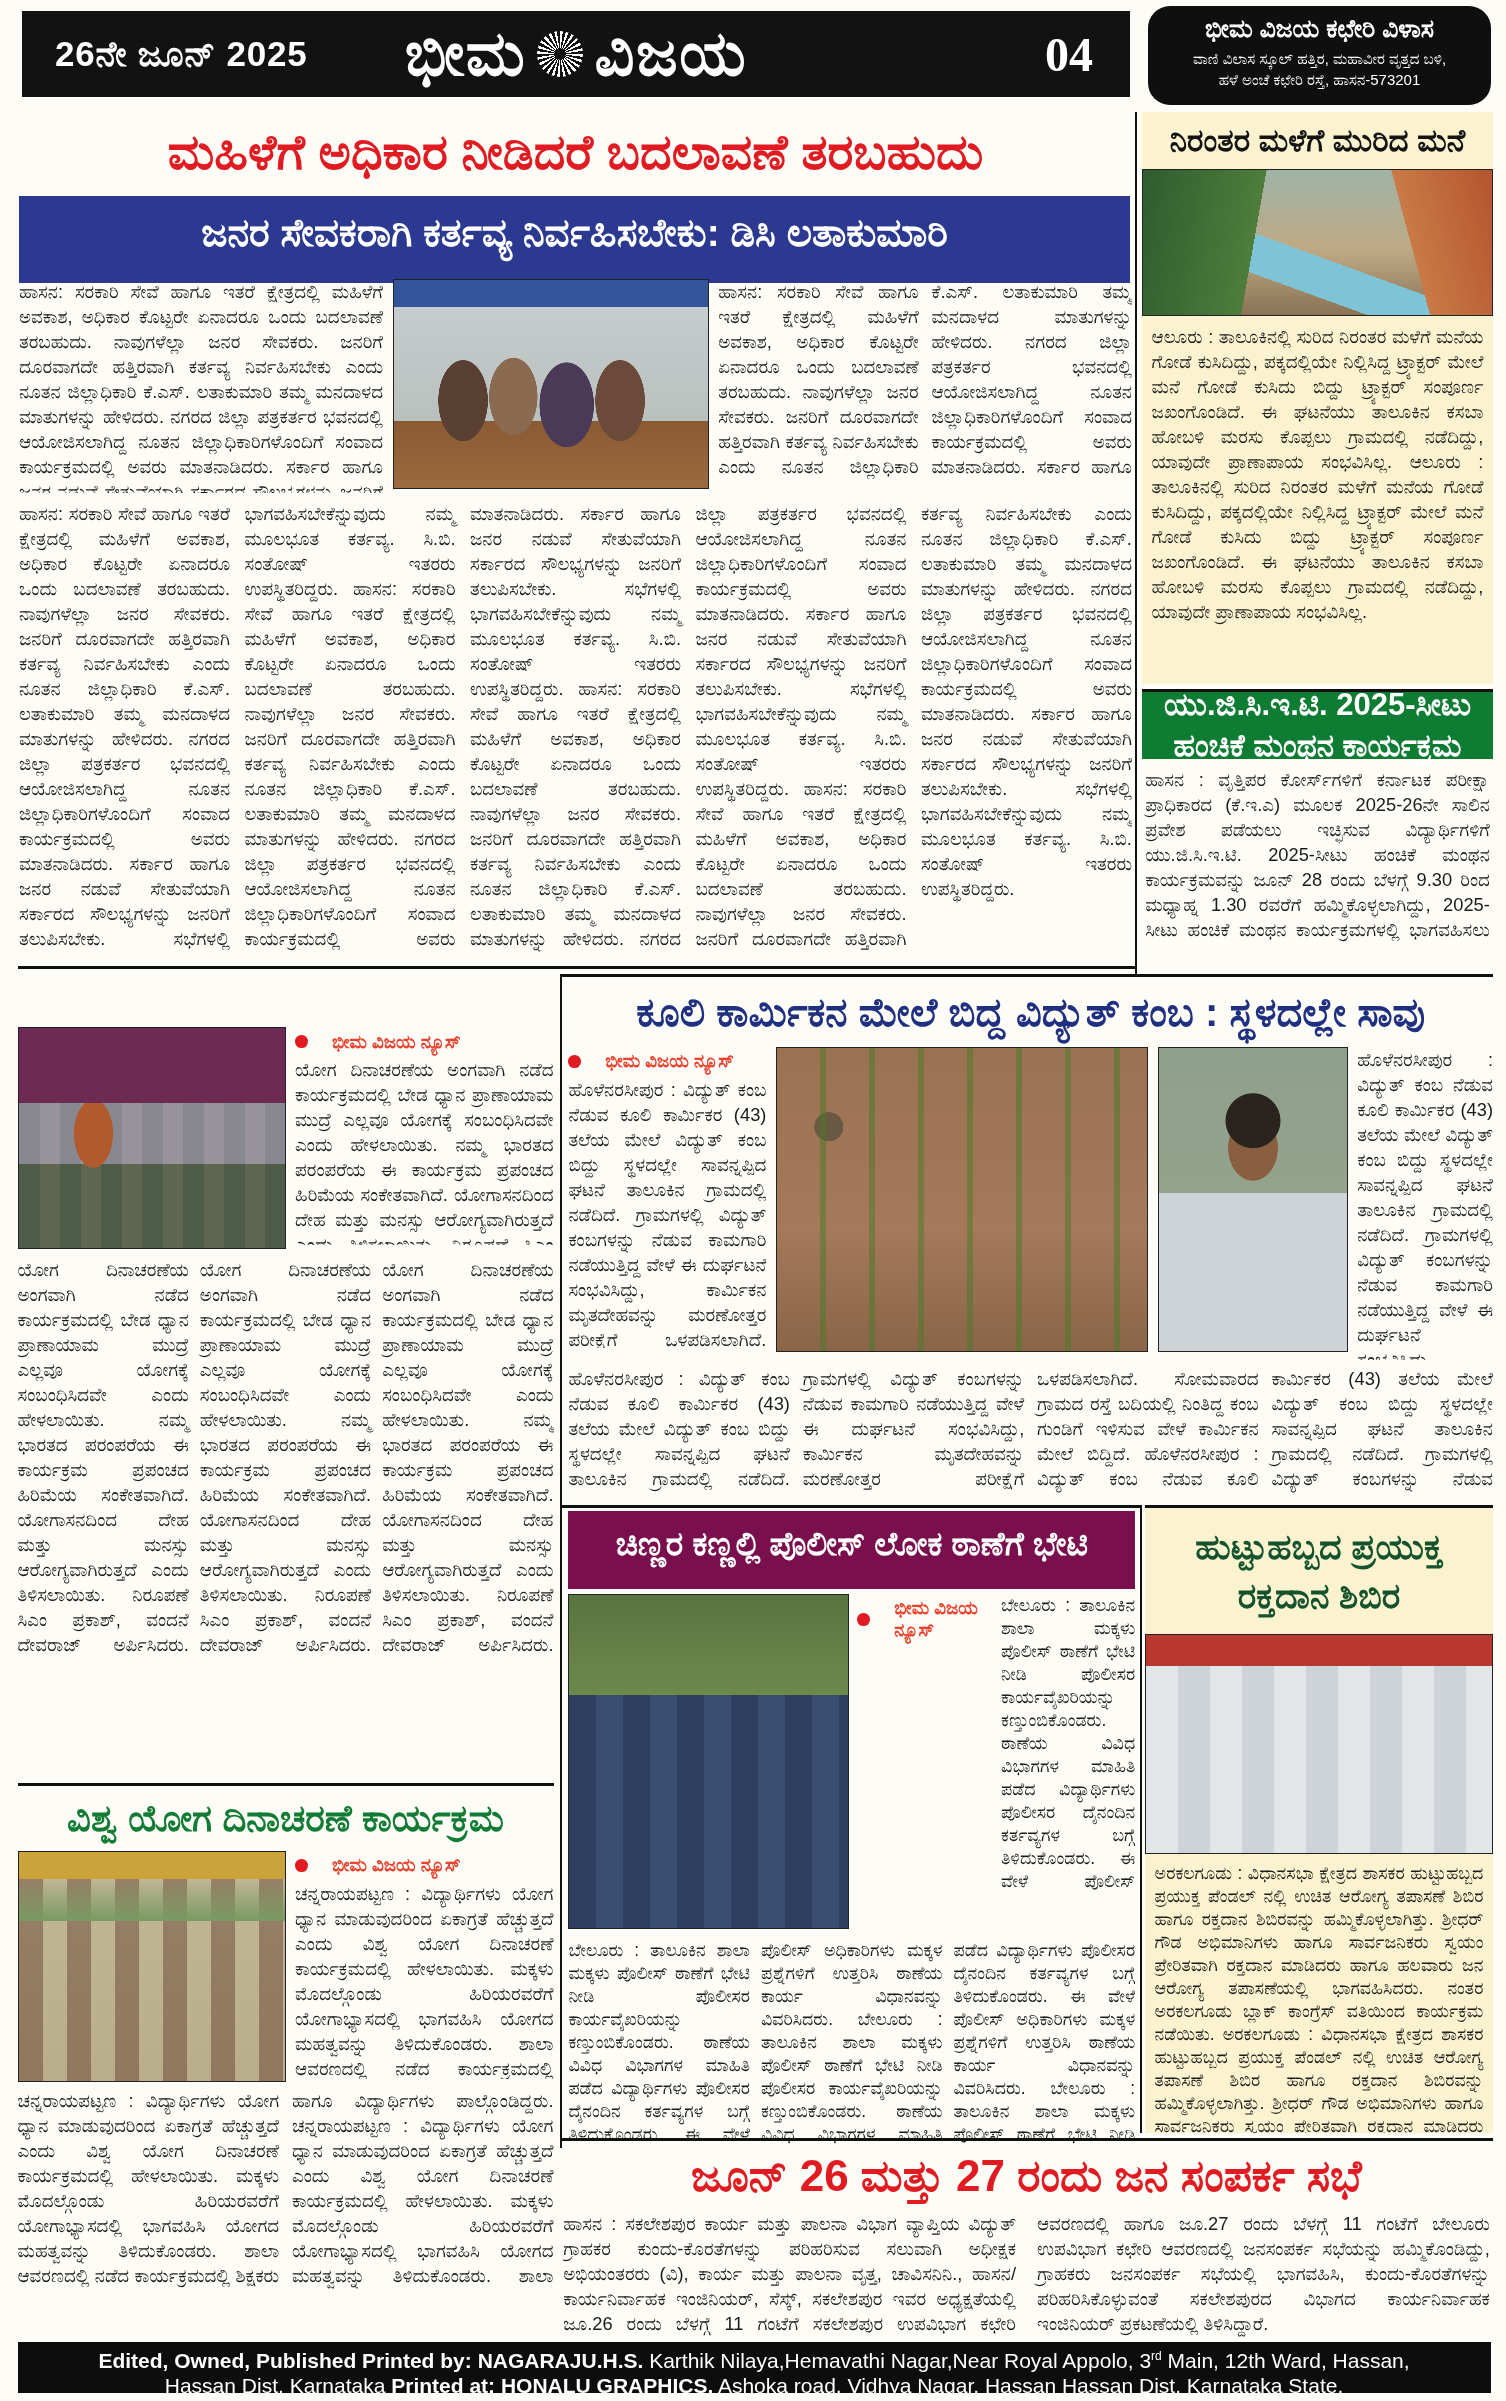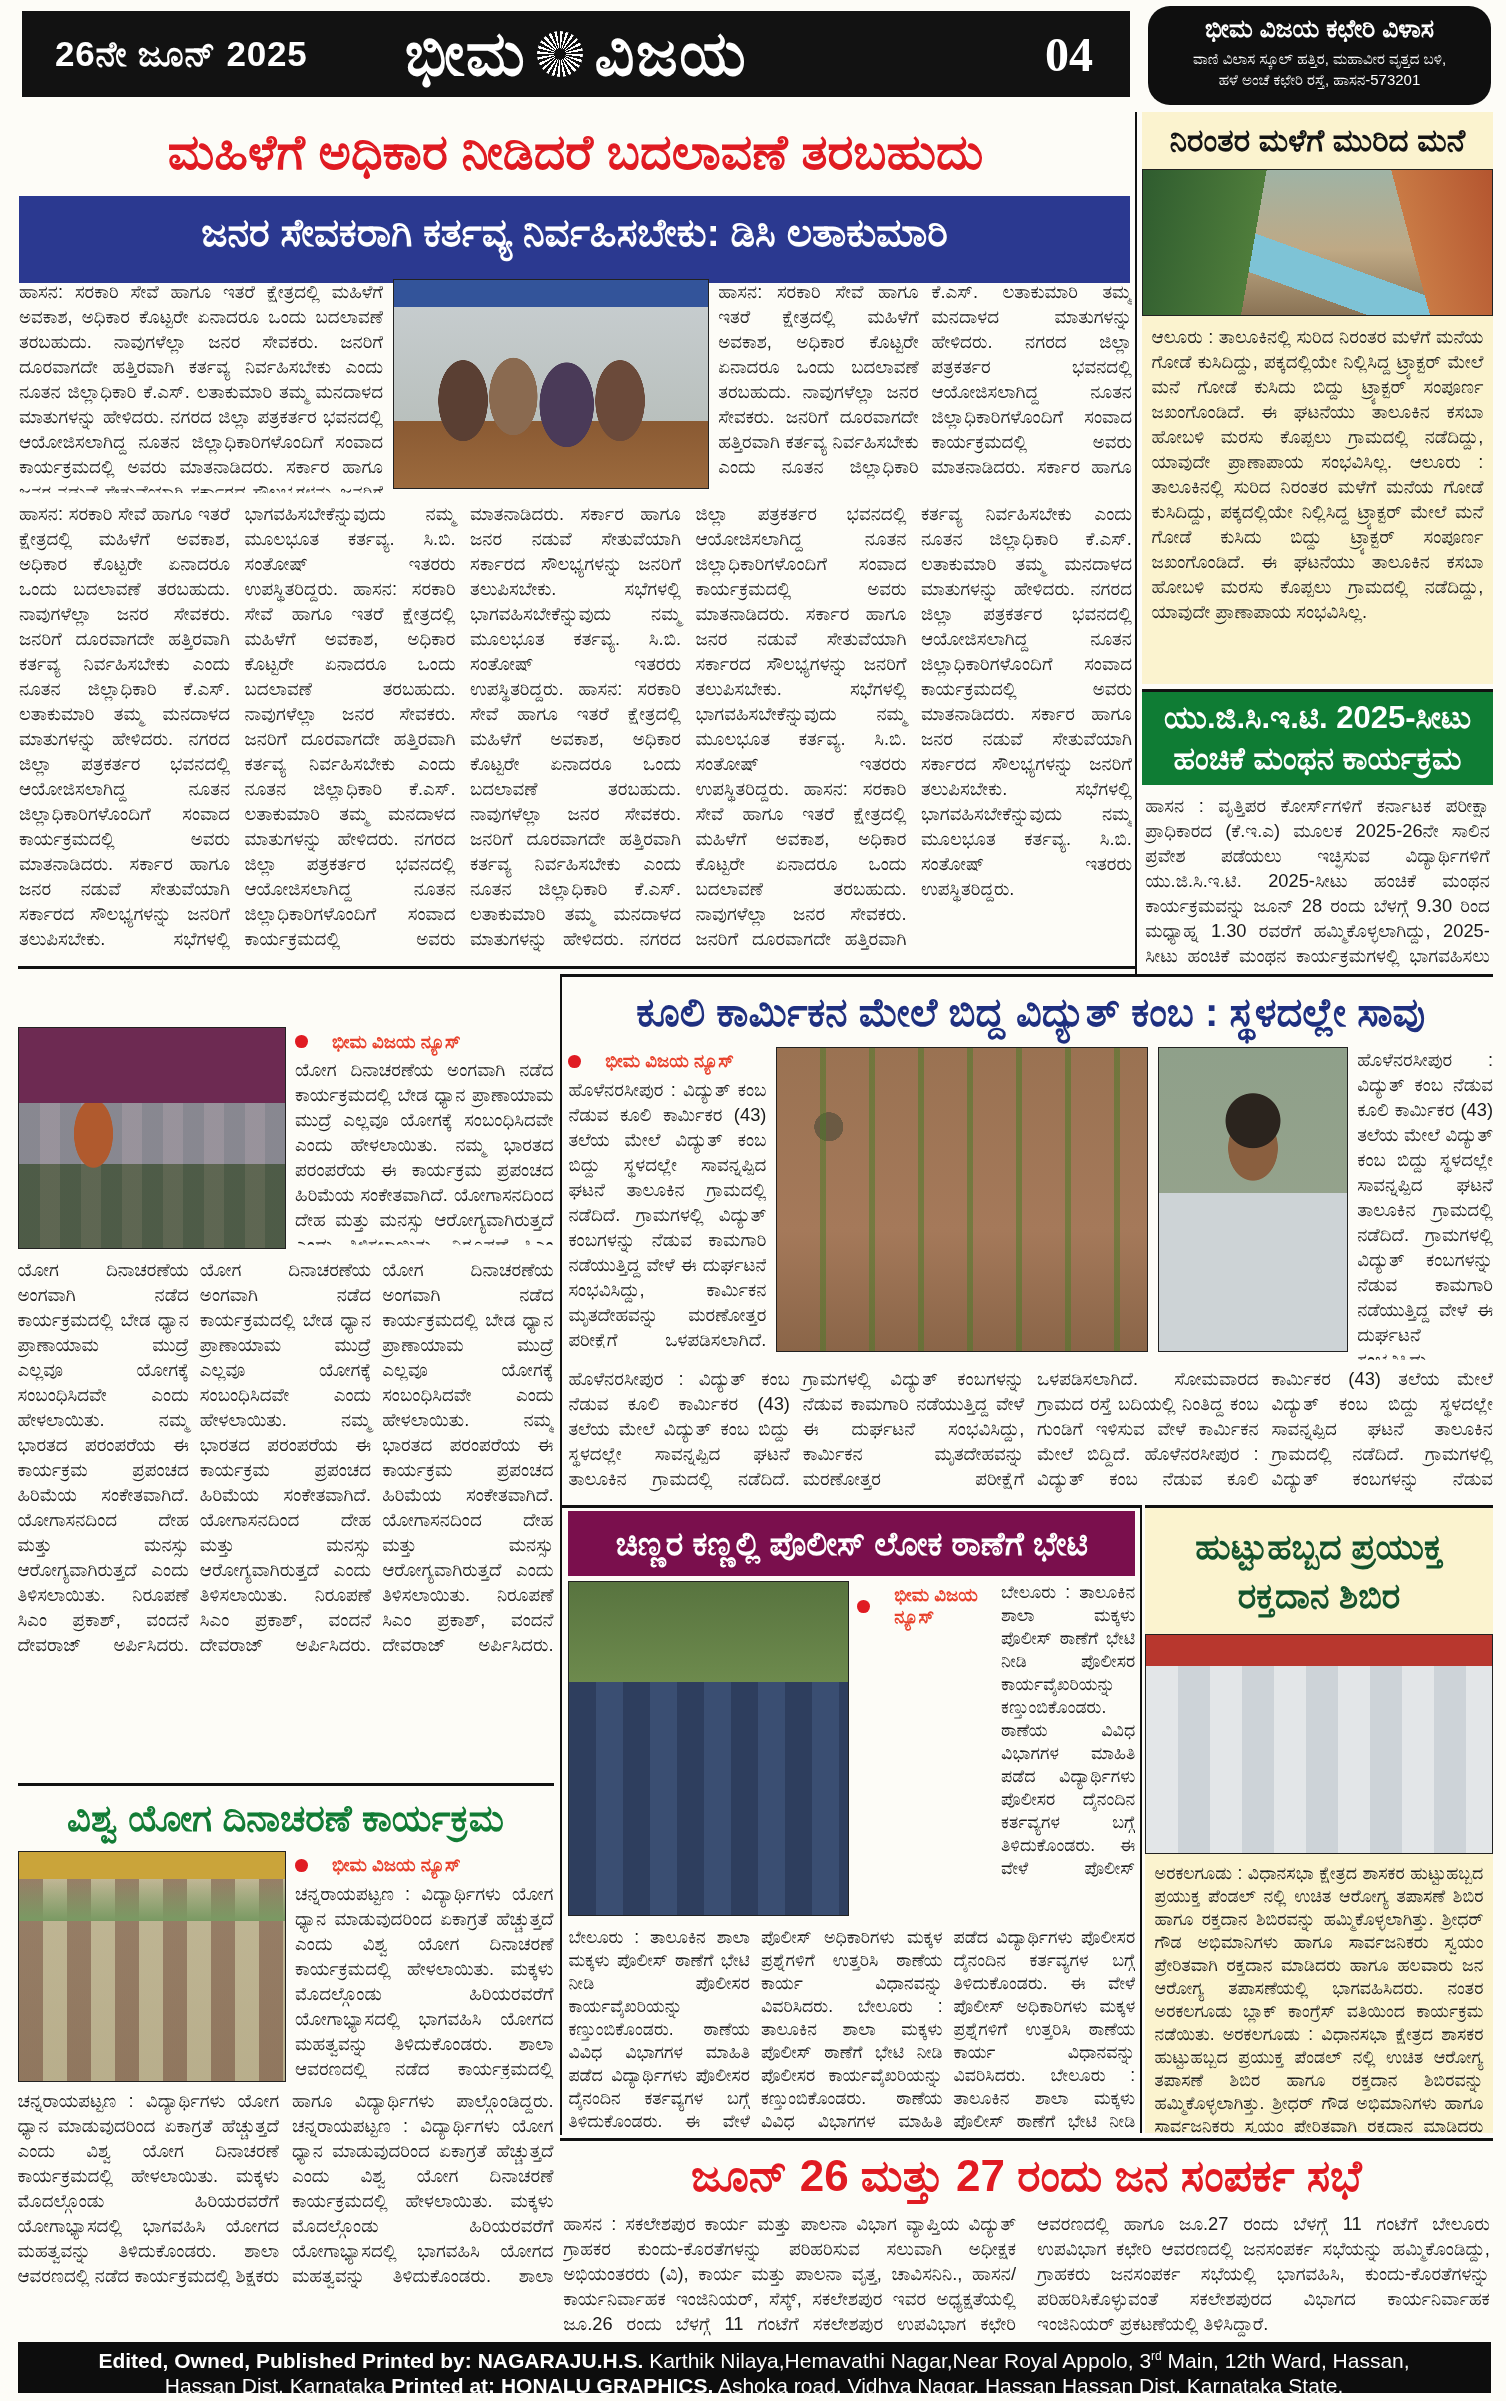--- a/index.html
+++ b/index.html
@@ -46,21 +46,21 @@
 
   
   .right-rail { position:absolute; left:1142px; top:112px; width:351px; }
   .nm-head { height:57px; background:#fbf3cf; color:#141414; font-size:31px; font-weight:bold; text-align:center; line-height:57px; white-space:nowrap; }
   .photo-collapsed-house { width:100%; height:147px; background:
       linear-gradient(100deg,#2f5c2f 0%,#4f7d3b 33%, transparent 33%),
       linear-gradient(255deg,#b4552f 0%,#c97a45 26%, transparent 26%),
       linear-gradient(200deg, transparent 55%, #7ec3d6 55%, #7ec3d6 70%, transparent 70%),
       linear-gradient(180deg,#9fb3a5 0%,#bfa985 55%,#8a7355 100%); }
   .nm-body { background:#fbf3cf; padding:8px 9.6px; height:368px; }
-  .ugcet-head { margin-top:4.8px; background:#0f7c34; border-top:3.2px solid #111; color:#fff; height:96px; font-size:31px; font-weight:bold; text-align:center; display:flex; flex-direction:column; justify-content:center; line-height:41px; }
+  .ugcet-head { margin-top:4.8px; background:#0f7c34; border-top:3.2px solid #111; color:#fff; height:70px; font-size:31px; font-weight:bold; text-align:center; display:flex; flex-direction:column; justify-content:center; line-height:41px; }
   .ugcet-body { padding:8px 3.2px; height:188px; }
 
   
   .kooli-section { position:absolute; left:560px; top:974px; width:933px; border-top:3.2px solid #111; border-left:2.4px solid #111; padding-left:6.4px; }
   .kooli-head { height:70px; color:#1f3080; font-size:40px; font-weight:bold; text-align:center; line-height:70px; white-space:nowrap; }
   .kooli-row { display:flex; gap:9.6px; height:313px; }
   .kooli-col1 { width:198px; }
   .photo-field { width:372px; height:305px; background:
       repeating-linear-gradient(90deg, transparent 0 43px, rgba(72,122,40,.5) 43px 49px),
       radial-gradient(circle 24px at 14% 26%, #6b5a43 0 60%, transparent 61%),
@@ -68,21 +68,21 @@
   .photo-portrait { width:190px; height:305px; background:
       radial-gradient(circle 45px at 50% 24%, #2b241e 0 60%, transparent 62%),
       radial-gradient(ellipse 35px 46px at 50% 33%, #8a5f3f 0 70%, transparent 72%),
       linear-gradient(180deg, transparent 48%, #cdd3d6 48%),
       linear-gradient(180deg,#8fa08a 0%,#9aa58e 100%); }
   .kooli-col2 { flex:1; }
   .kooli-lower { margin-top:6.4px; column-count:4; column-gap:12.8px; height:142px; }
 
   
   .chinnara-section { position:absolute; left:560px; top:1505px; width:580px; border-top:3.2px solid #111; border-left:2.4px solid #111; padding:3.2px 4.8px 0 6.4px; }
-  .chin-head { height:65px; background:#7a0f4d; color:#fff; font-size:33px; font-weight:bold; text-align:center; line-height:65px; white-space:nowrap; }
+  .chin-head { height:78px; background:#7a0f4d; color:#fff; font-size:33px; font-weight:bold; text-align:center; line-height:65px; white-space:nowrap; }
   .chin-row { display:flex; gap:8px; margin-top:4.8px; height:340px; }
   .photo-children { width:281px; height:335px; background:
       linear-gradient(180deg,#58743f 0%,#6d8a4d 30%, transparent 30%),
       repeating-linear-gradient(90deg,#2e3e5e 0 27px,#3a4e72 27px 54px),
       linear-gradient(180deg, transparent 72%, #b9a77f 72%),
       linear-gradient(180deg, transparent 30%, rgba(0,0,0,0) 30%); }
   .chin-col { flex:1; column-count:2; column-gap:9.6px; }
   .chin-lower { margin-top:4.8px; column-count:3; column-gap:11px; height:209px; }
 
   

